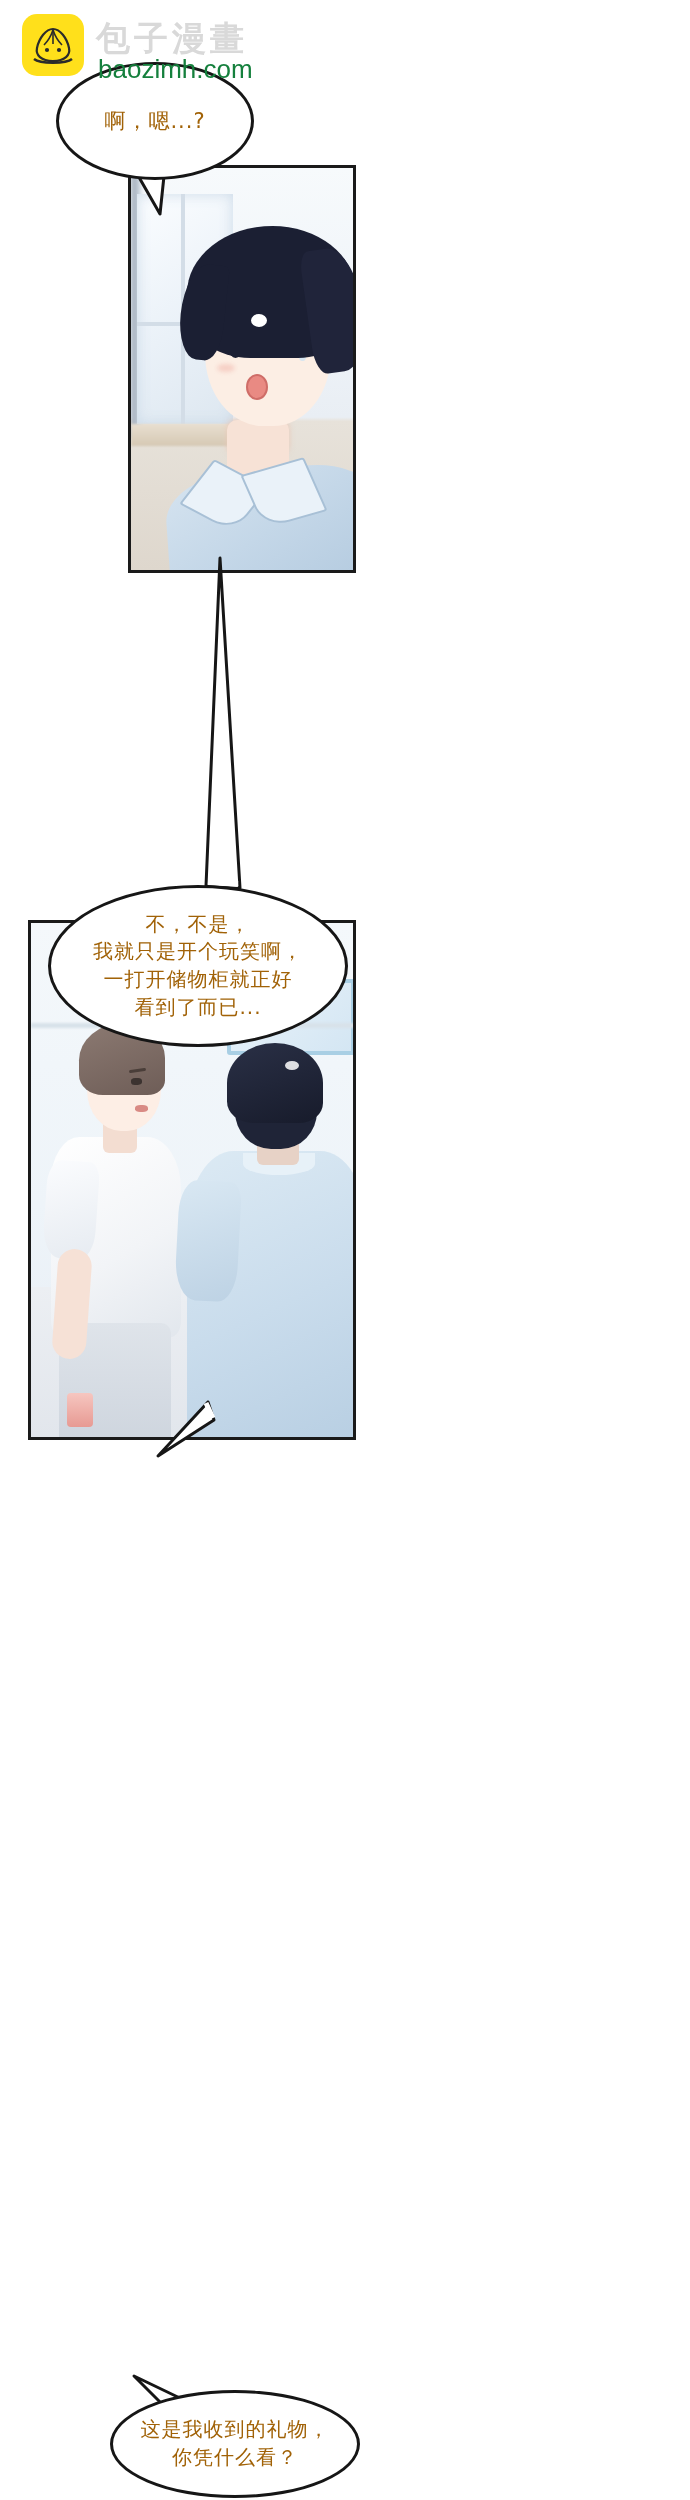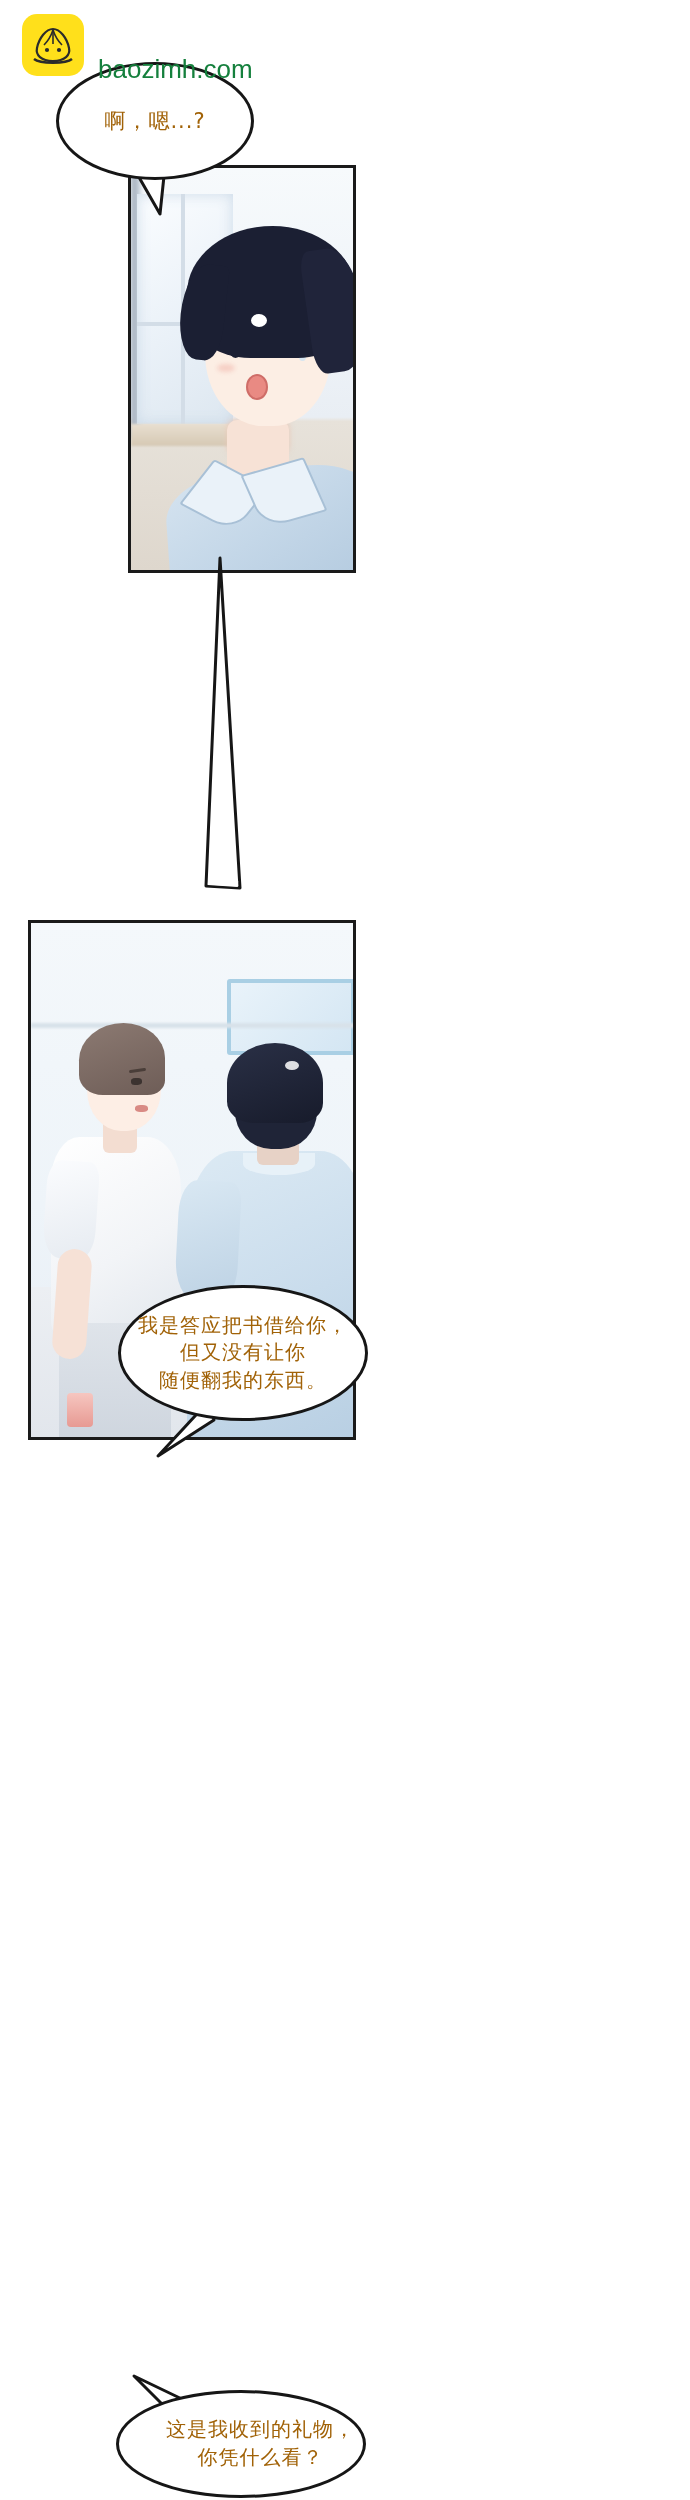--- a/index.html
+++ b/index.html
@@ -357,22 +357,22 @@
     left: 48px;  top: 885px;
     width: 300px; height: 162px;
   }
   #bubble-2 .bubble-text { font-size: 20px; padding: 0 10px; }
   #bubble-3 {
     left: 118px; top: 1285px;
     width: 250px; height: 136px;
   }
   #bubble-3 .bubble-text { font-size: 20px; padding: 0 8px; }
   #bubble-4 {
-    left: 116px; top: 2390px;
-    width: 250px; height: 108px; justify-content: flex-end;
+    left: 110px; top: 2390px;
+    width: 250px; height: 108px;
   }
   #bubble-4 .bubble-text { font-size: 20px; padding: 0 8px; }
 
   .tail { position: absolute; z-index: 29; }
   .tail svg { display:block; overflow: visible; }
 </style>
 </head>
 <body>
 
 <div class="page">
@@ -382,20 +382,21 @@
       <svg width="62" height="62" viewBox="0 0 62 62" aria-hidden="true">
         <path d="M31 15 C24 15 17 24 15 34 C13.5 41 19 47 31 47 C43 47 48.5 41 47 34 C45 24 38 15 31 15 Z" fill="#ffe01b" stroke="#2b2b2b" stroke-width="2.2"></path>
         <path d="M31 16 C29 22 26 27 22 31" fill="none" stroke="#2b2b2b" stroke-width="1.6"></path>
         <path d="M31 16 C33 22 36 27 40 31" fill="none" stroke="#2b2b2b" stroke-width="1.6"></path>
         <path d="M31 16 C31 22 31 26 31 30" fill="none" stroke="#2b2b2b" stroke-width="1.6"></path>
         <path d="M12 45 C18 50 44 50 50 45" fill="none" stroke="#2b2b2b" stroke-width="2.4"></path>
         <circle cx="25" cy="36" r="2.1" fill="#2b2b2b"></circle>
         <circle cx="37" cy="36" r="2.1" fill="#2b2b2b"></circle>
       </svg>
     </div>
+    <div class="wm-text-cn">包子漫畫</div>
     <div class="wm-text-url">baozimh.com</div>
   </div>
 
   <div class="panel" id="panel-1">
     <div class="p1-bg"></div>
     <div class="p1-darkwall"></div>
     <div class="p1-window"></div>
     <div class="p1-sill"></div>
     <div class="p1-shirt"></div>
     <div class="p1-neck-shadow"></div>
@@ -453,32 +454,33 @@
   <div class="bubble" id="bubble-1">
     <div class="bubble-text">啊，嗯...?</div>
   </div>
 
   <div class="tail" style="left:190px; top:556px;">
     <svg width="70" height="350" viewBox="0 0 70 350">
       <path d="M30 2 L16 330 L50 332 Z" fill="#ffffff" stroke="#161616" stroke-width="3" stroke-linejoin="round"></path>
       <path d="M18 326 L48 328" stroke="#ffffff" stroke-width="6"></path>
     </svg>
   </div>
+  <div class="bubble" id="bubble-2">
+    <div class="bubble-text">不，不是，
+我就只是开个玩笑啊，
+一打开储物柜就正好
+看到了而已...</div>
+  </div>
 
   <div class="tail" style="left:150px; top:1400px;">
     <svg width="80" height="60" viewBox="0 0 80 60">
       <path d="M58 2 L8 56 L64 20 Z" fill="#ffffff" stroke="#161616" stroke-width="3" stroke-linejoin="round"></path>
       <path d="M56 3 L63 18" stroke="#ffffff" stroke-width="5"></path>
     </svg>
   </div>
-  <div class="bubble" id="bubble-3">
-    <div class="bubble-text">我是答应把书借给你，
-但又没有让你
-随便翻我的东西。</div>
-  </div>
 
   <div class="tail" style="left:128px; top:2372px;">
     <svg width="70" height="50" viewBox="0 0 70 50">
       <path d="M48 46 L6 4 L56 28 Z" fill="#ffffff" stroke="#161616" stroke-width="3" stroke-linejoin="round"></path>
       <path d="M46 45 L55 30" stroke="#ffffff" stroke-width="5"></path>
     </svg>
   </div>
   <div class="bubble" id="bubble-4">
     <div class="bubble-text">这是我收到的礼物，
 你凭什么看？</div>

